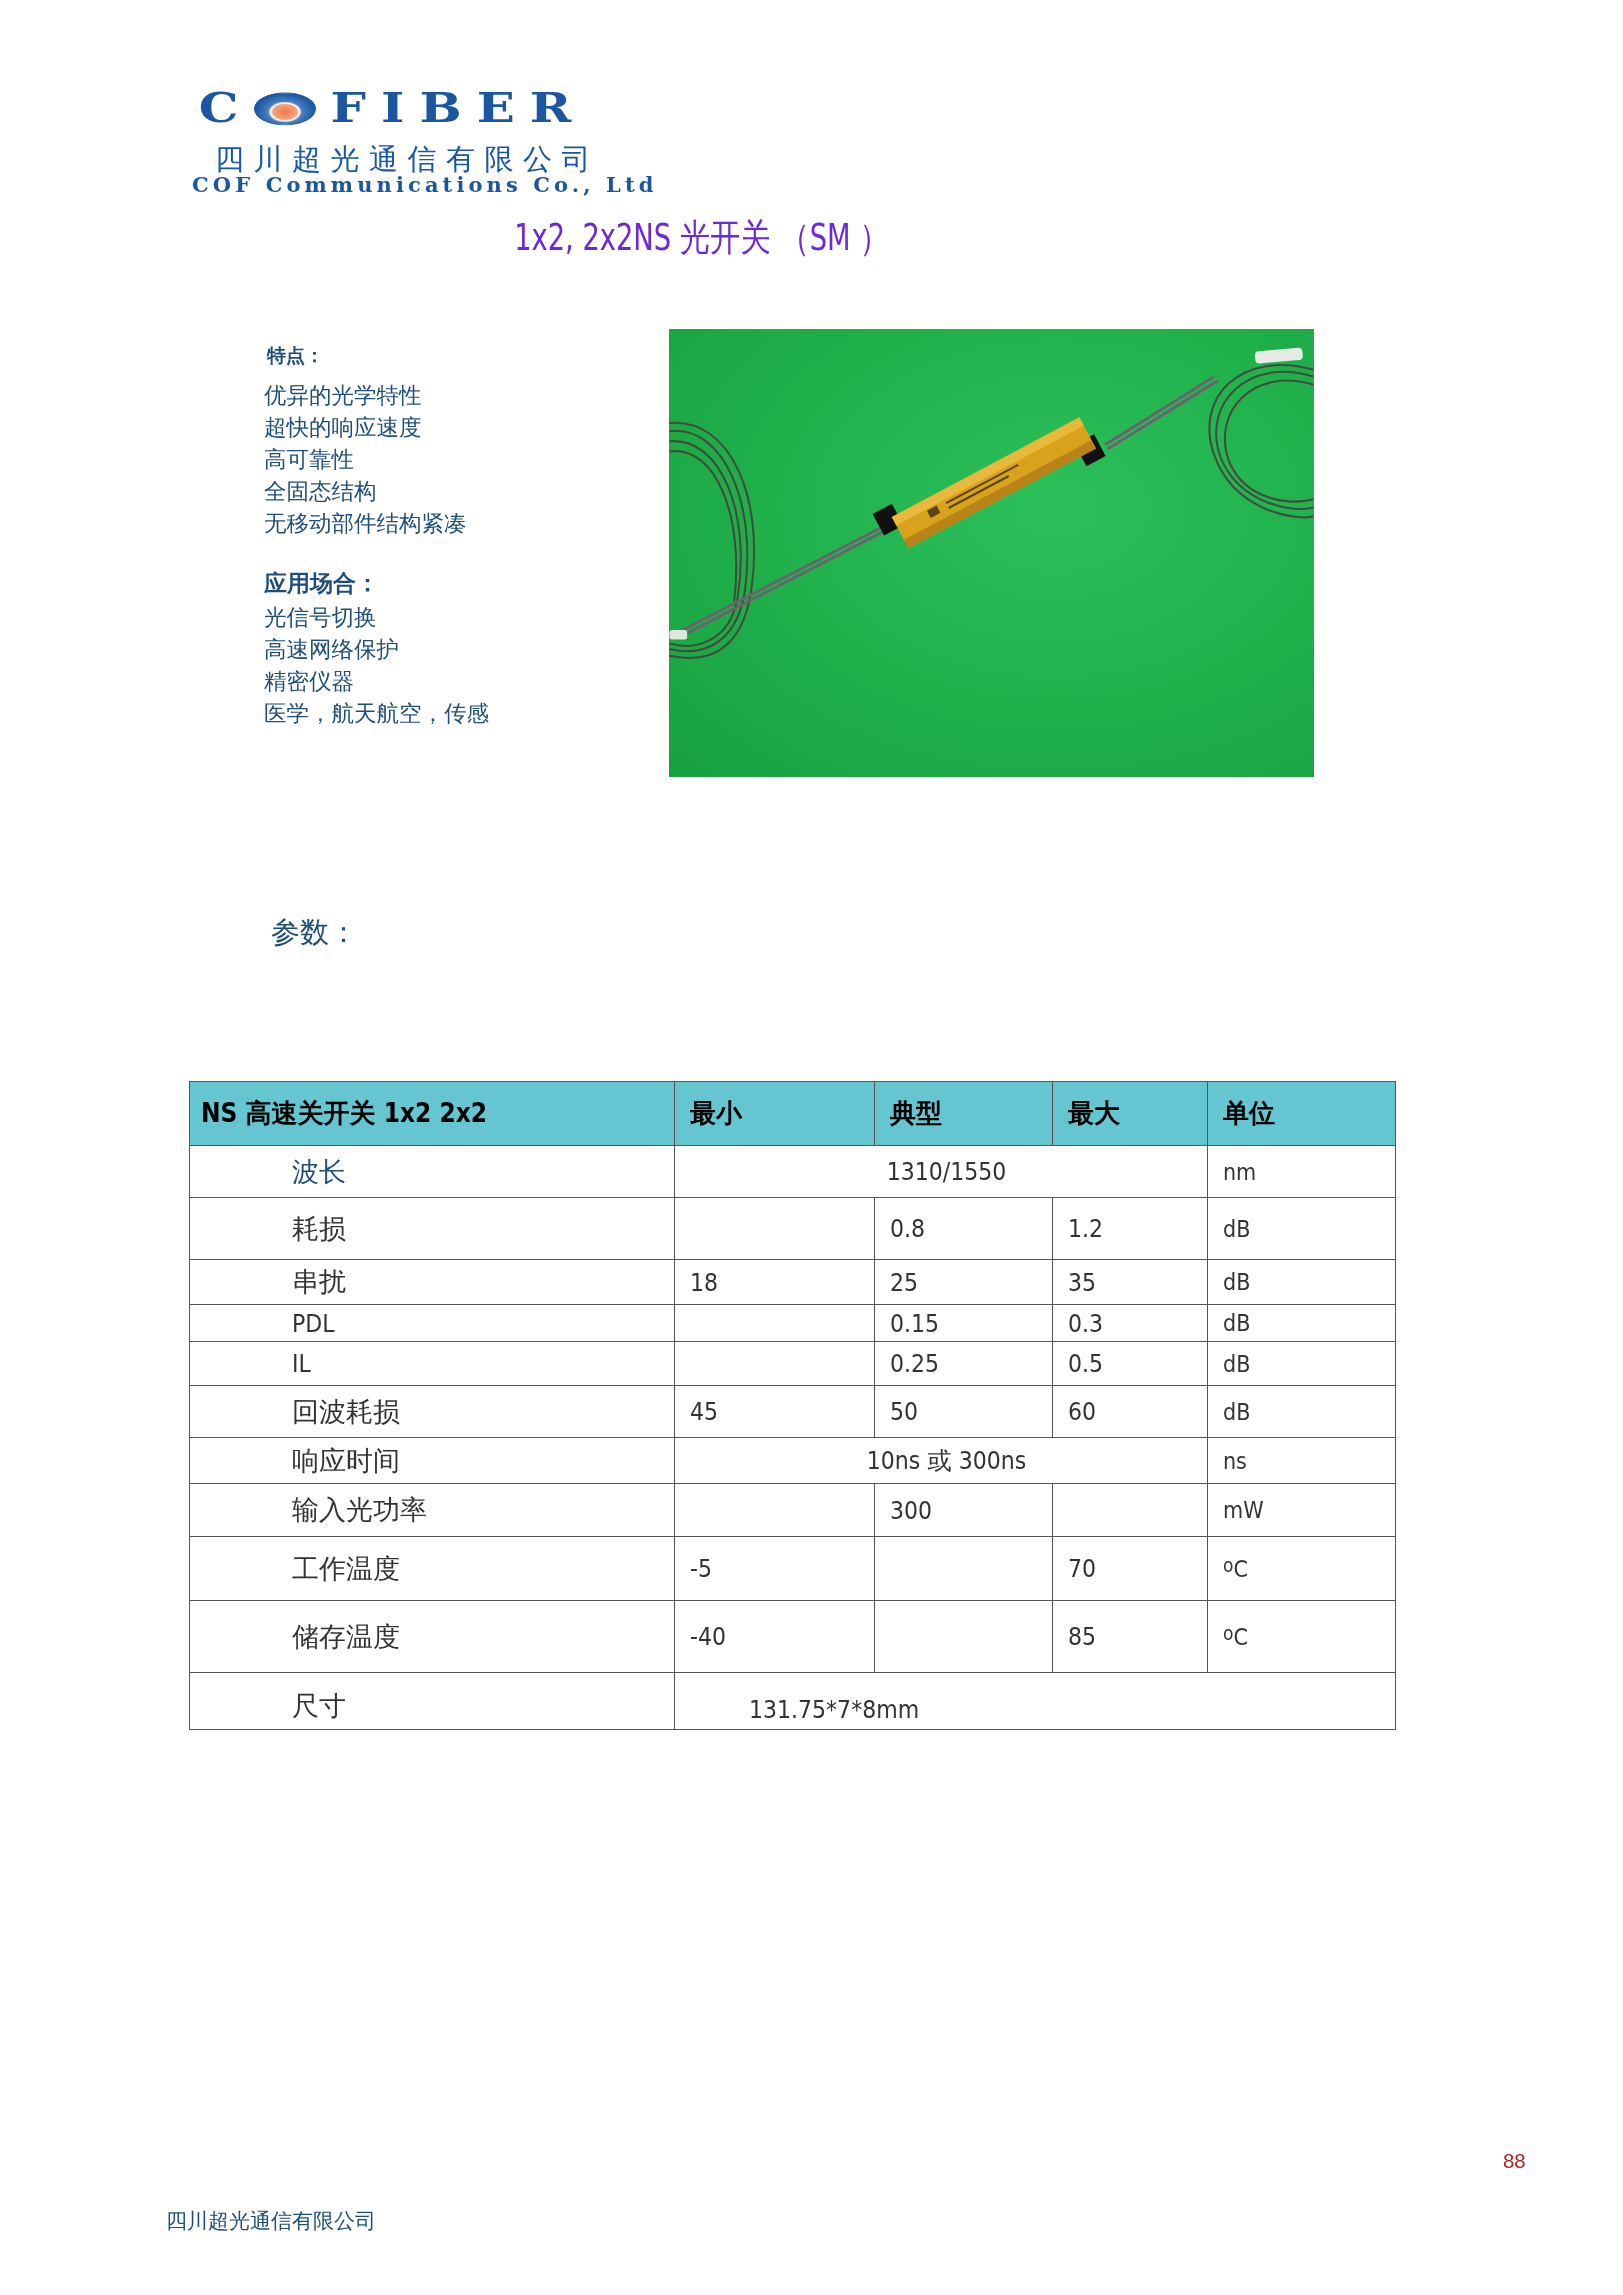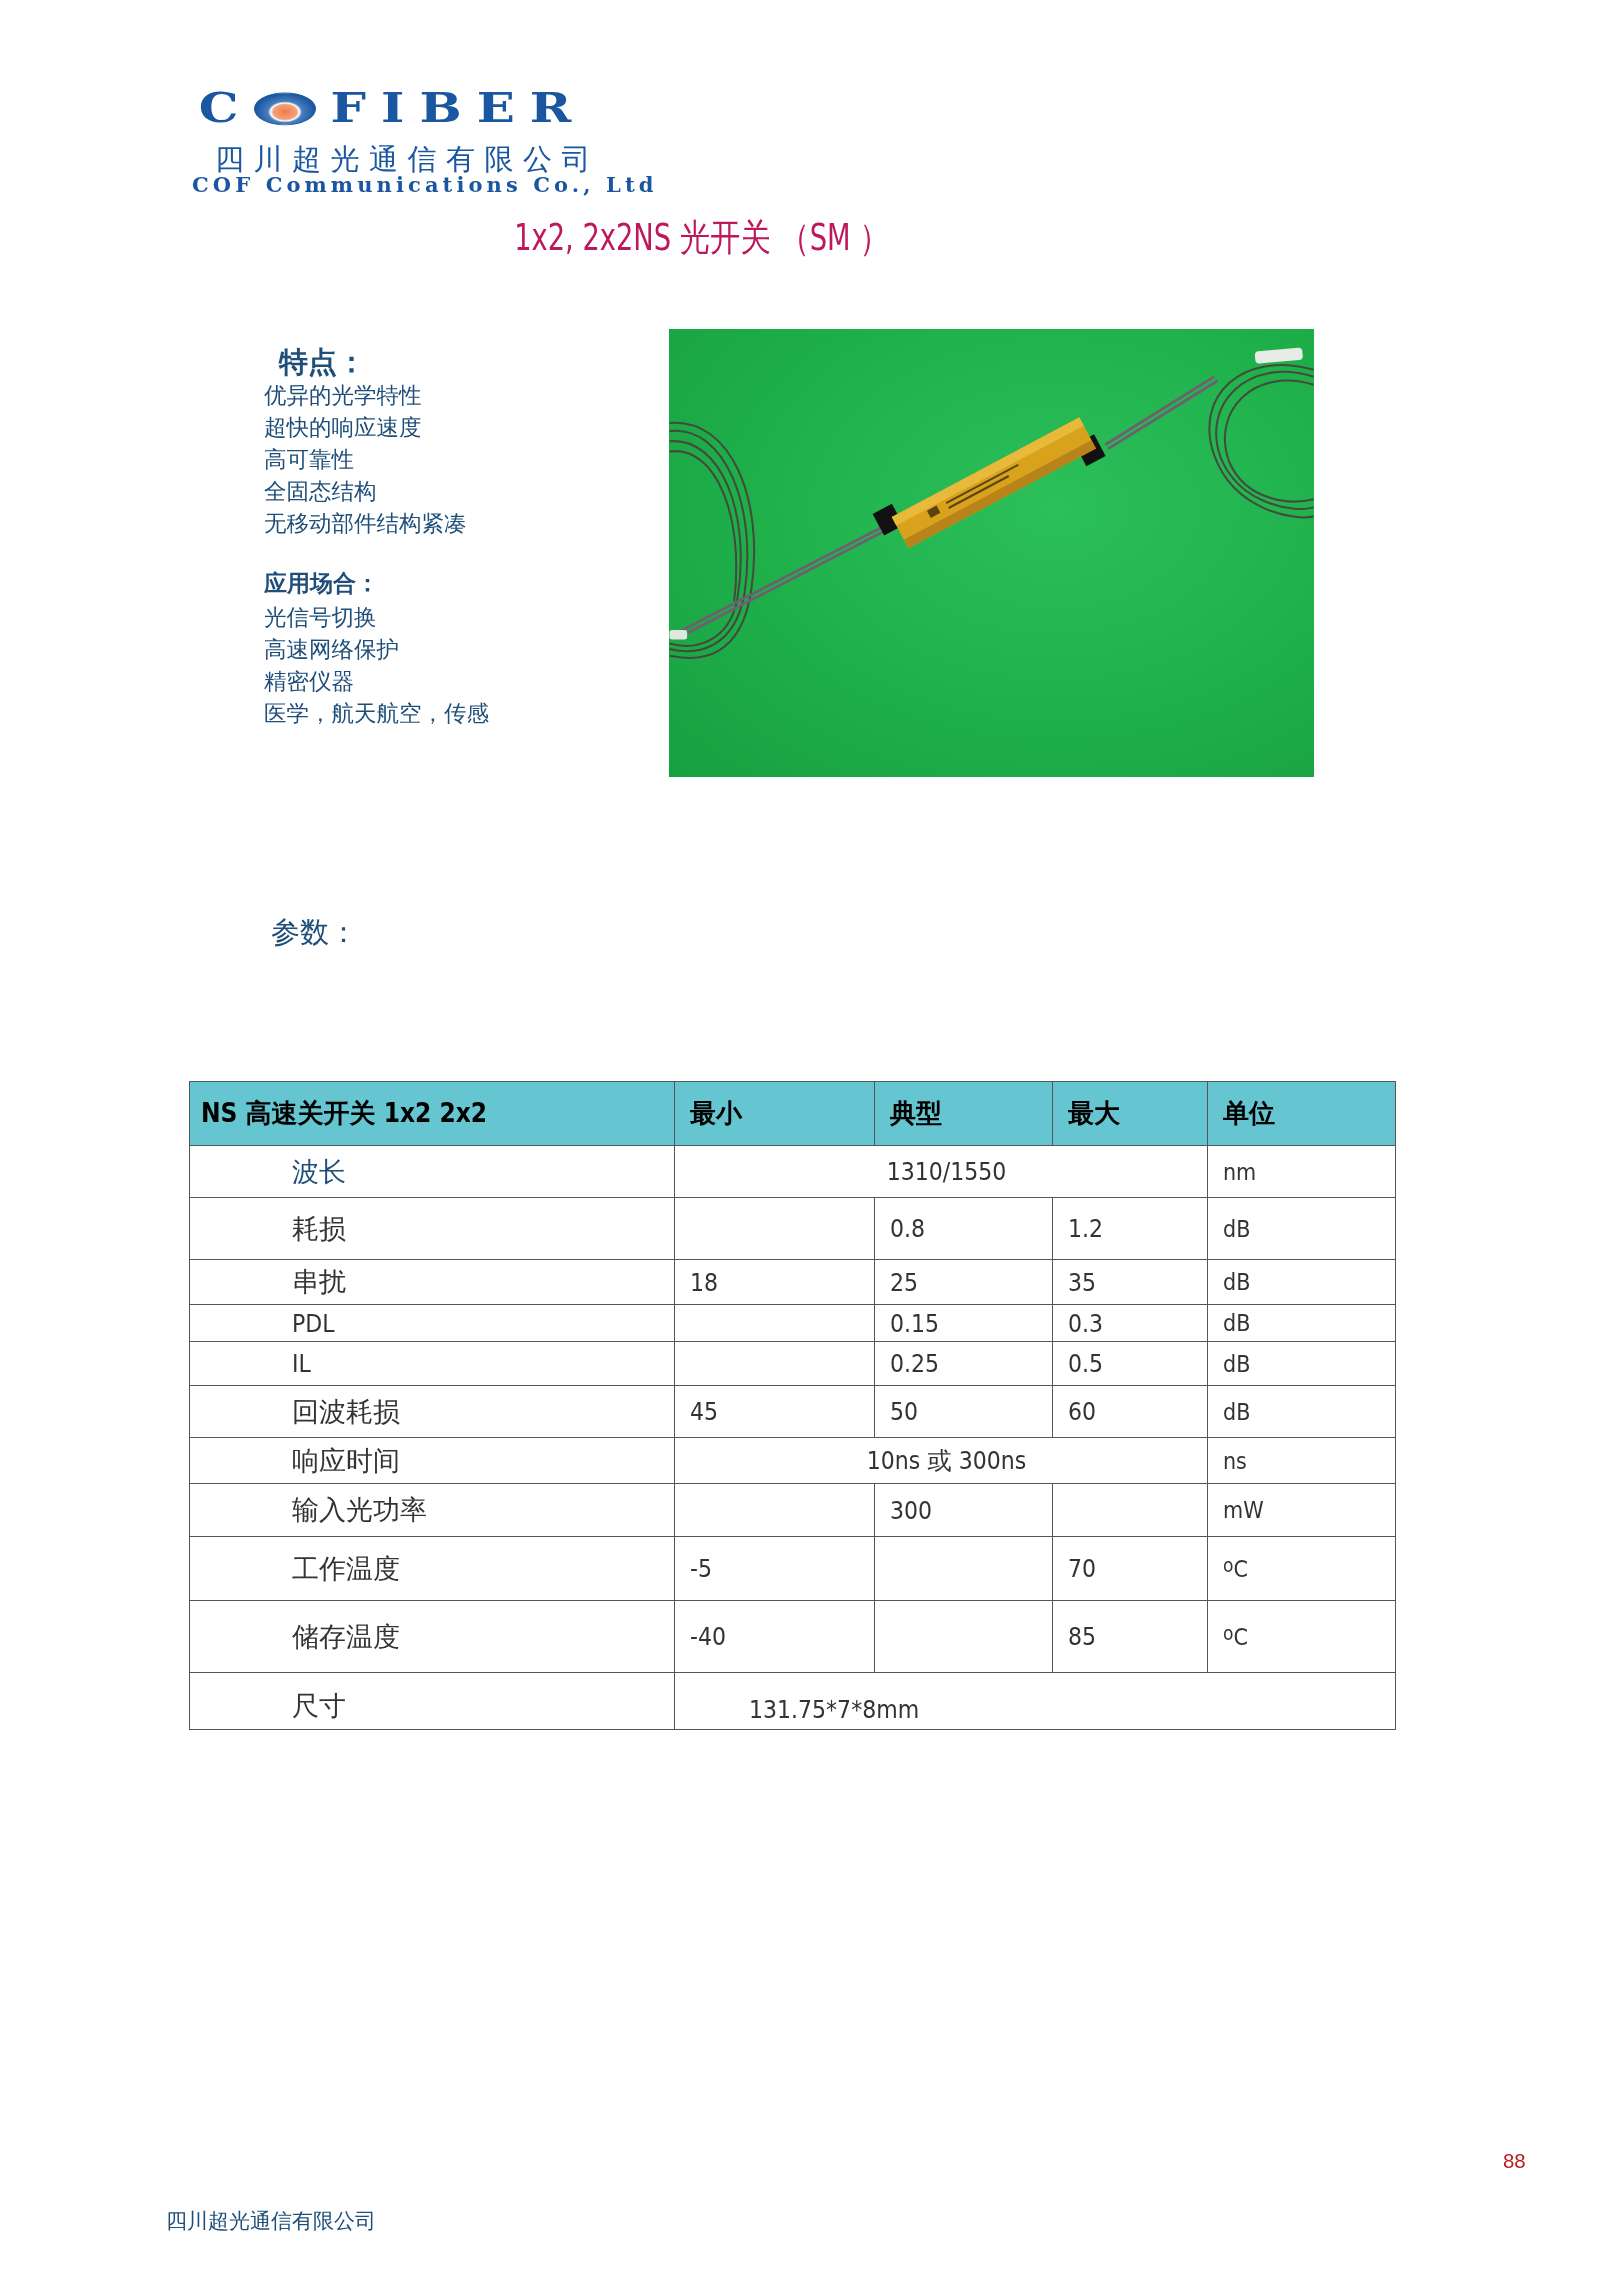--- a/index.html
+++ b/index.html
@@ -15,27 +15,27 @@
   #logo .brand .o-ring { display: inline-block; width: 60px; height: 38px; border-radius: 50%;
     vertical-align: top; margin-top: 2.7px; margin-right: 15px;
     background: radial-gradient(ellipse at 50% 60%, #f07a4a 0%, #f3a27a 28%, #ffffff 34%, #4a7fc0 40%, #1a57a0 70%);
     border: 1.4px solid #1a57a0; }
   #logo .cn { position: absolute; left: 23px; top: 50px; font-size: 29px; color: #1a57a0;
     letter-spacing: 9.5px; white-space: nowrap; font-family: "DejaVu Serif", "Liberation Serif", serif; }
   #logo .en { position: absolute; left: 0; top: 82px; font-size: 21px; color: #1a57a0; font-weight: bold;
     letter-spacing: 4.1px; white-space: nowrap; font-family: "DejaVu Serif", "Liberation Serif", serif; }
 
   
-  #title { left: 0; width: 1302px; top: 213px; text-align: center; font-size: 37px; color: #be185d;
+  #title { left: 0; width: 1302px; top: 213px; text-align: center; font-size: 37px; color: #6d28d9;
     font-family: "DejaVu Sans Condensed", "Liberation Sans Narrow", "Liberation Sans", sans-serif; }
   #title span { display: inline-block; transform: scaleX(0.82); margin-left: 102px; }
 
   
   .blue-text { color: #1f4e79; font-family: "DejaVu Serif", "Liberation Serif", serif; }
-  #features-heading { left: 279px; top: 343px; font-size: 29px; font-weight: bold; }
+  #features-heading { left: 267px; top: 343px; font-size: 19px; font-weight: bold; }
   #features-list { left: 264px; top: 379px; font-size: 22.5px; line-height: 32px; margin: 0; padding: 0; list-style: none; }
   #apps-heading { left: 264px; top: 568px; font-size: 23px; font-weight: bold; }
   #apps-list { left: 264px; top: 601px; font-size: 22.5px; line-height: 32px; margin: 0; padding: 0; list-style: none; }
 
   
   #photo { left: 669px; top: 329px; width: 645px; height: 448px; overflow: hidden;
     background: radial-gradient(ellipse at 60% 40%, #2cc05a 0%, #1fb04a 55%, #17a040 100%); }
   #photo svg { position: absolute; left: 0; top: 0; }
 
   

